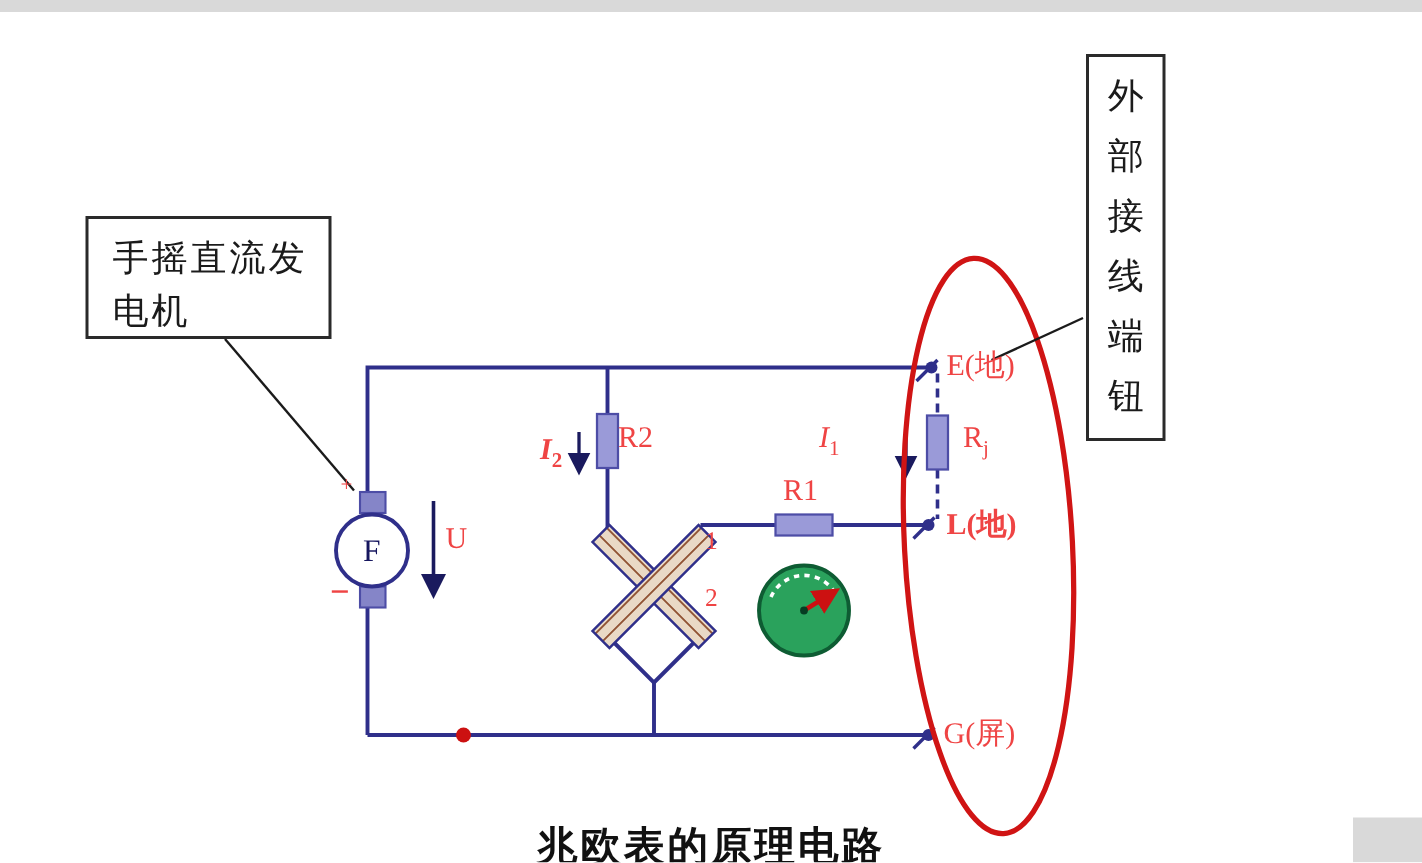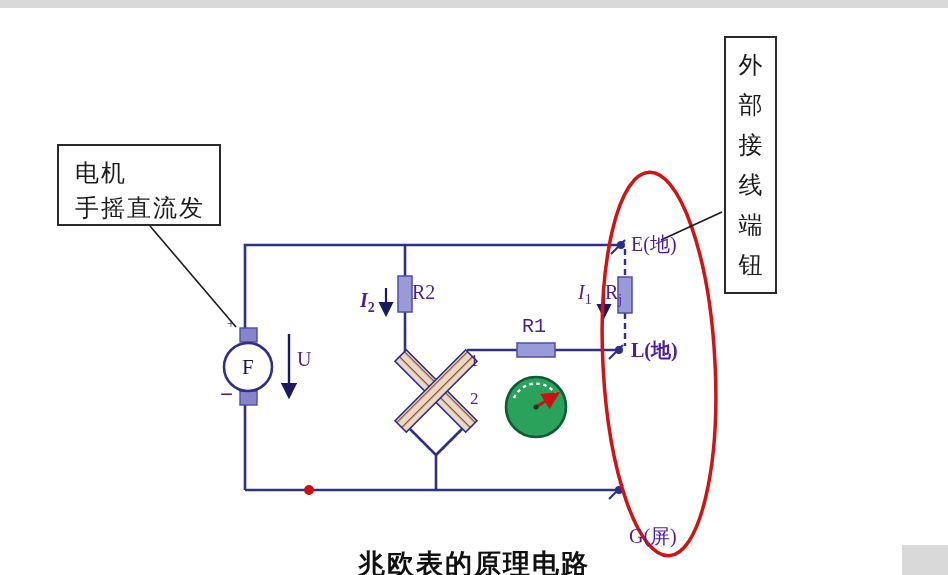--- a/index.html
+++ b/index.html
@@ -2,21 +2,21 @@
 <html><head>
 <meta charset="utf-8">
 <style>
   html,body{margin:0;padding:0;background:#ffffff;}
   #stage{
     position:relative;width:948px;height:575px;background:#ffffff;
     overflow:hidden;font-family:"Liberation Serif","DejaVu Serif",serif;
   }
   .gray-strip{position:absolute;background:#d9d9d9;}
   .svg-layer{position:absolute;left:0;top:0;z-index:1;}
-  .lbl{position:absolute;z-index:2;color:#4c1d95;font-size:20px;line-height:1.1;white-space:nowrap;}
+  .lbl{position:absolute;z-index:2;color:#ef4444;font-size:20px;line-height:1.1;white-space:nowrap;}
   .lbl i{font-style:italic;}
   .lbl sub{font-size:14px;}
   .callout{
     position:absolute;z-index:3;background:#ffffff;border:2px solid #2a2a2a;
     color:#1b1b1b;box-sizing:border-box;
   }
   .callout-gen{left:57px;top:144px;width:164px;height:82px;
     font-size:24px;letter-spacing:2px;line-height:1.45;padding:10px 0 0 16px;}
   .callout-term{left:724px;top:36px;width:53px;height:258px;
     display:flex;flex-direction:column;align-items:center;justify-content:center;
@@ -110,22 +110,22 @@
 
     <ellipse cx="659" cy="364" rx="56" ry="192" fill="none" stroke="#d01414" stroke-width="3.5" transform="rotate(-3 659 364)"></ellipse>
 
     <g stroke="#1b1b1b" stroke-width="1.6">
       <line x1="150" y1="226" x2="236" y2="327"></line>
       <line x1="722" y1="212" x2="661" y2="240"></line>
     </g>
   </svg>
 
   <div class="callout callout-gen">
+    <div>手摇直流发</div>
     <div>电机</div>
-    <div>手摇直流发</div>
   </div>
 
   <div class="callout callout-term">
     <span>外</span>
     <span>部</span>
     <span>接</span>
     <span>线</span>
     <span>端</span>
     <span>钮</span>
   </div>
@@ -134,31 +134,31 @@
   <div class="lbl" style="left:227px;top:316px;font-size:14px;">+</div>
   <div class="lbl" style="left:220px;top:382px;font-size:23px;font-weight:bold;">−</div>
 
   <div class="lbl" style="left:297px;top:348px;">U</div>
 
   <div class="lbl" style="left:360px;top:289px;font-weight:bold;">
     <i>I</i><sub>2</sub>
   </div>
   <div class="lbl" style="left:412px;top:281px;">R2</div>
 
-  <div class="lbl" style="left:578px;top:281px;">
+  <div class="lbl" style="left:546px;top:281px;">
     <i>I</i><sub>1</sub>
   </div>
-  <div class="lbl" style="left:605px;top:281px;">
+  <div class="lbl" style="left:642px;top:281px;">
     <span>R</span><sub>j</sub>
   </div>
 
-  <div class="lbl" style="left:522px;top:316px;font-family:Liberation Mono, monospace;">R1</div>
+  <div class="lbl" style="left:522px;top:316px;">R1</div>
 
   <div class="lbl" style="left:470px;top:352px;font-size:17px;">1</div>
   <div class="lbl" style="left:470px;top:390px;font-size:17px;">2</div>
 
   <div class="lbl" style="left:631px;top:233px;">E(地)</div>
   <div class="lbl" style="left:631px;top:339px;font-weight:bold;">L(地)</div>
-  <div class="lbl" style="left:629px;top:478px;margin-top:47px;">G(屏)</div>
+  <div class="lbl" style="left:629px;top:478px;">G(屏)</div>
 
   <div class="caption">兆欧表的原理电路</div>
 
 </div>
 
 </body></html>

